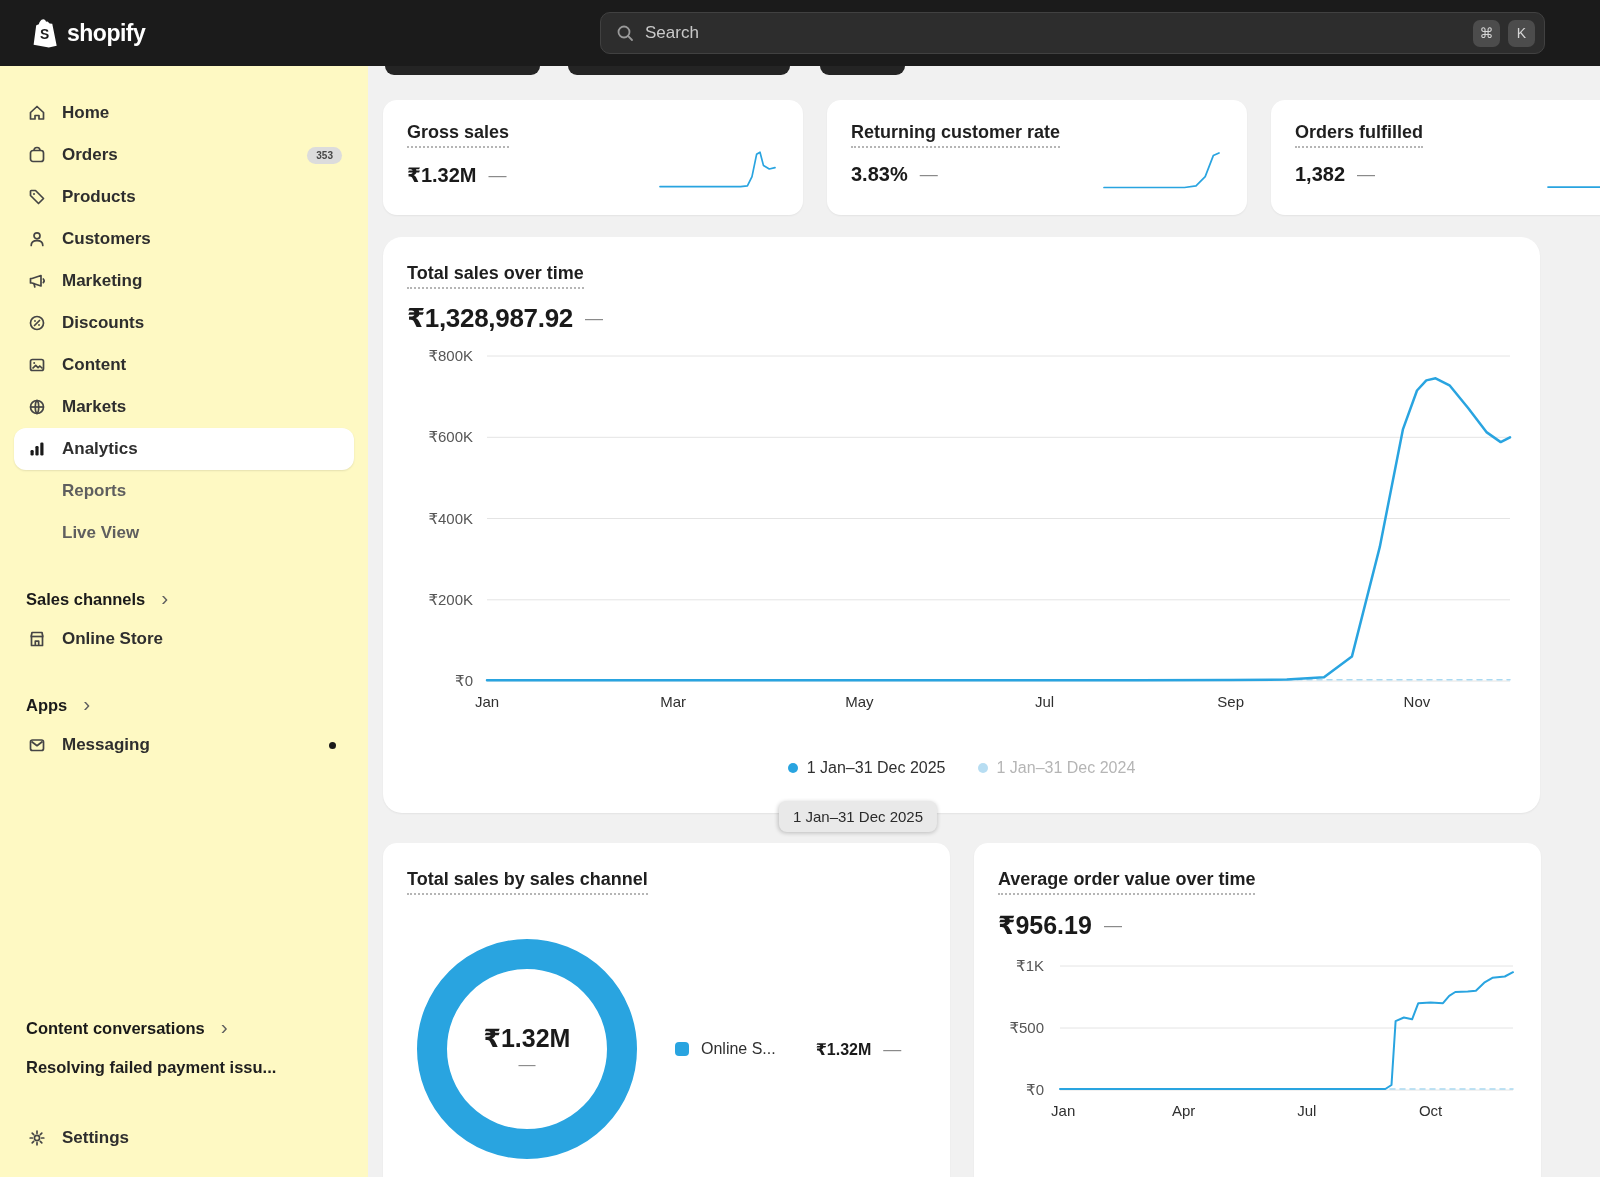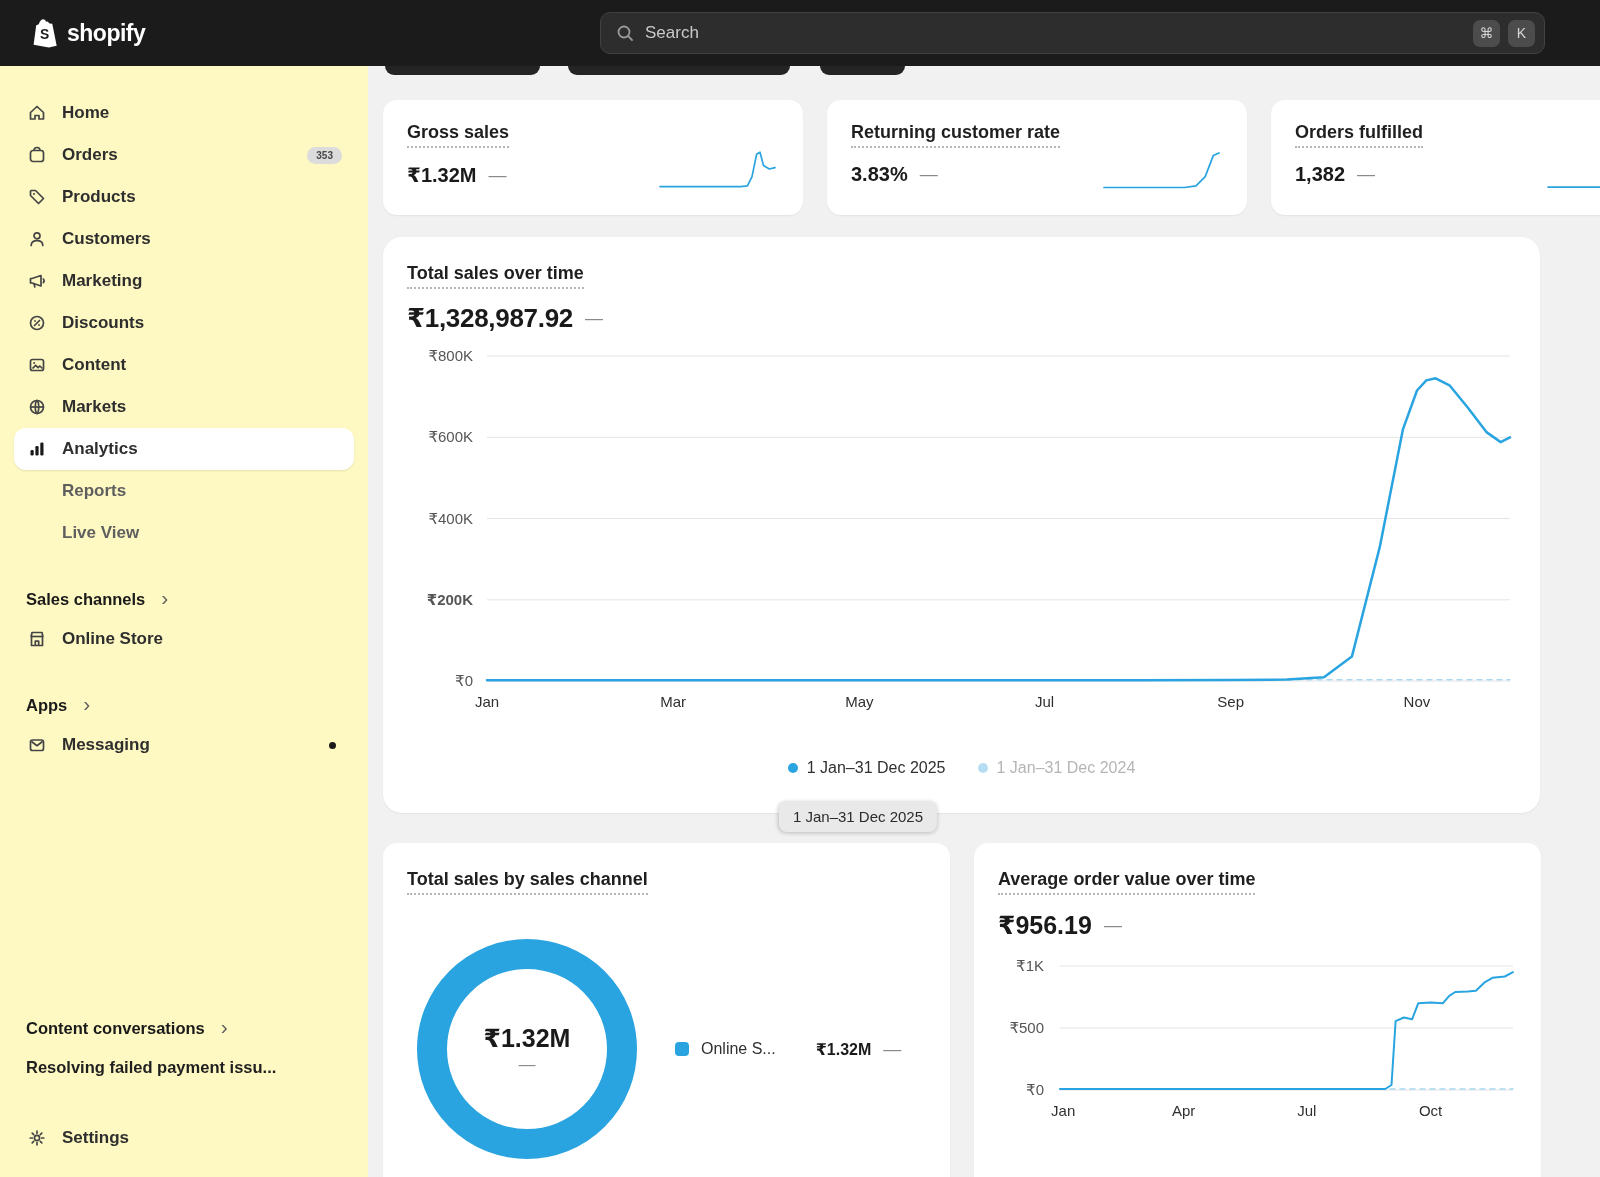--- a/index.html
+++ b/index.html
@@ -327,21 +327,21 @@
       <span class="card-title dashed-u">Total sales over time</span>
       <div class="big-value-row">
         <span class="big-value">₹1,328,987.92</span>
         <span class="delta">—</span>
       </div>
       <div class="chart-wrap">
         <div class="ylabels">
             <span class="tick-y" style="top: 0%;">₹800K</span>
             <span class="tick-y" style="top: 25%;">₹600K</span>
             <span class="tick-y" style="top: 50%;">₹400K</span>
-            <span class="tick-y" style="top: 75%; font-weight: bold;">₹200K</span>
+            <span class="tick-y" style="top: 75%;">₹200K</span>
             <span class="tick-y" style="top: 100%;">₹0</span>
           </div>
         <div class="plot">
           <div class="xlabels">
               <span class="tick-x" style="left: 0%;">Jan</span>
               <span class="tick-x" style="left: 18.2%;">Mar</span>
               <span class="tick-x" style="left: 36.4%;">May</span>
               <span class="tick-x" style="left: 54.5%;">Jul</span>
               <span class="tick-x" style="left: 72.7%;">Sep</span>
               <span class="tick-x" style="left: 90.9%;">Nov</span>

